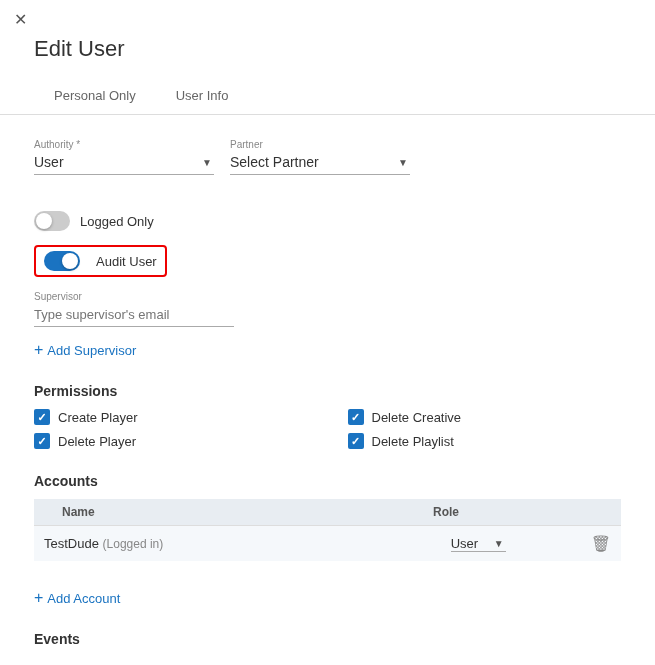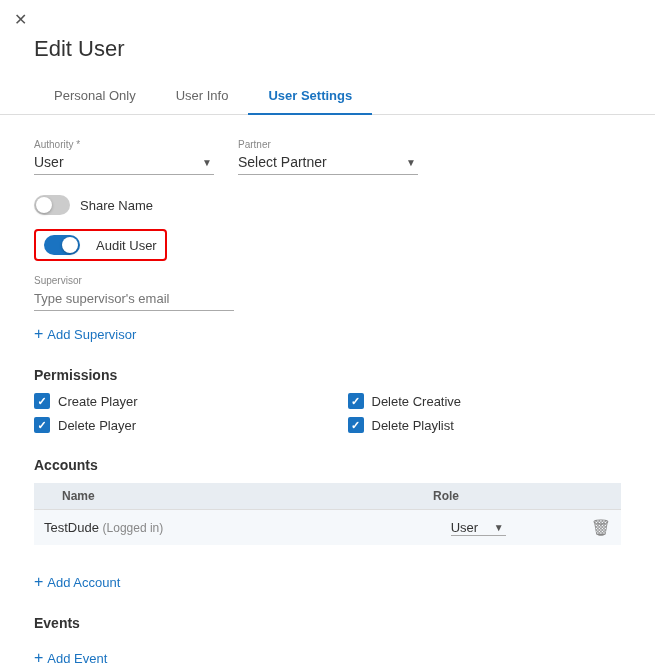--- a/index.html
+++ b/index.html
@@ -53,22 +53,22 @@
       border-bottom: 2px solid #1a73c1;
       font-weight: 600;
     }
 
     .content {
       padding: 24px 34px;
     }
 
     .form-row {
       display: flex;
-      gap: 24px;
-      margin-bottom: 20px;
+      gap: 16px;
+      margin-bottom: 36px;
     }
 
     .form-group {
       display: flex;
       flex-direction: column;
       min-width: 180px;
     }
 
     .form-label {
       font-size: 10px;
@@ -326,21 +326,20 @@
 </head>
 <body>
 
 <button class="close-btn">✕</button>
 
 <h1 class="page-title">Edit User</h1>
 
 <div class="tabs">
   <div class="tab">Personal Only</div>
   <div class="tab">User Info</div>
-  <div class="tab active">User Settings</div>
 </div>
 
 <div class="content">
 
   <div class="form-row">
     <div class="form-group">
       <label class="form-label">Authority *</label>
       <div class="select-wrapper">
         <select>
           <option>User</option>
@@ -357,21 +356,21 @@
         </select>
         <span class="chevron">▼</span>
       </div>
     </div>
   </div>
 
   <div class="toggle-row">
     <div class="toggle">
       <div class="toggle-knob"></div>
     </div>
-    <span class="toggle-label">Share Name</span>
+    <span class="toggle-label">Logged Only</span>
   </div>
 
   <div class="audit-user-row">
     <div class="toggle on">
       <div class="toggle-knob"></div>
     </div>
     <span class="toggle-label">Audit User</span>
   </div>
 
   <div class="supervisor-section">

